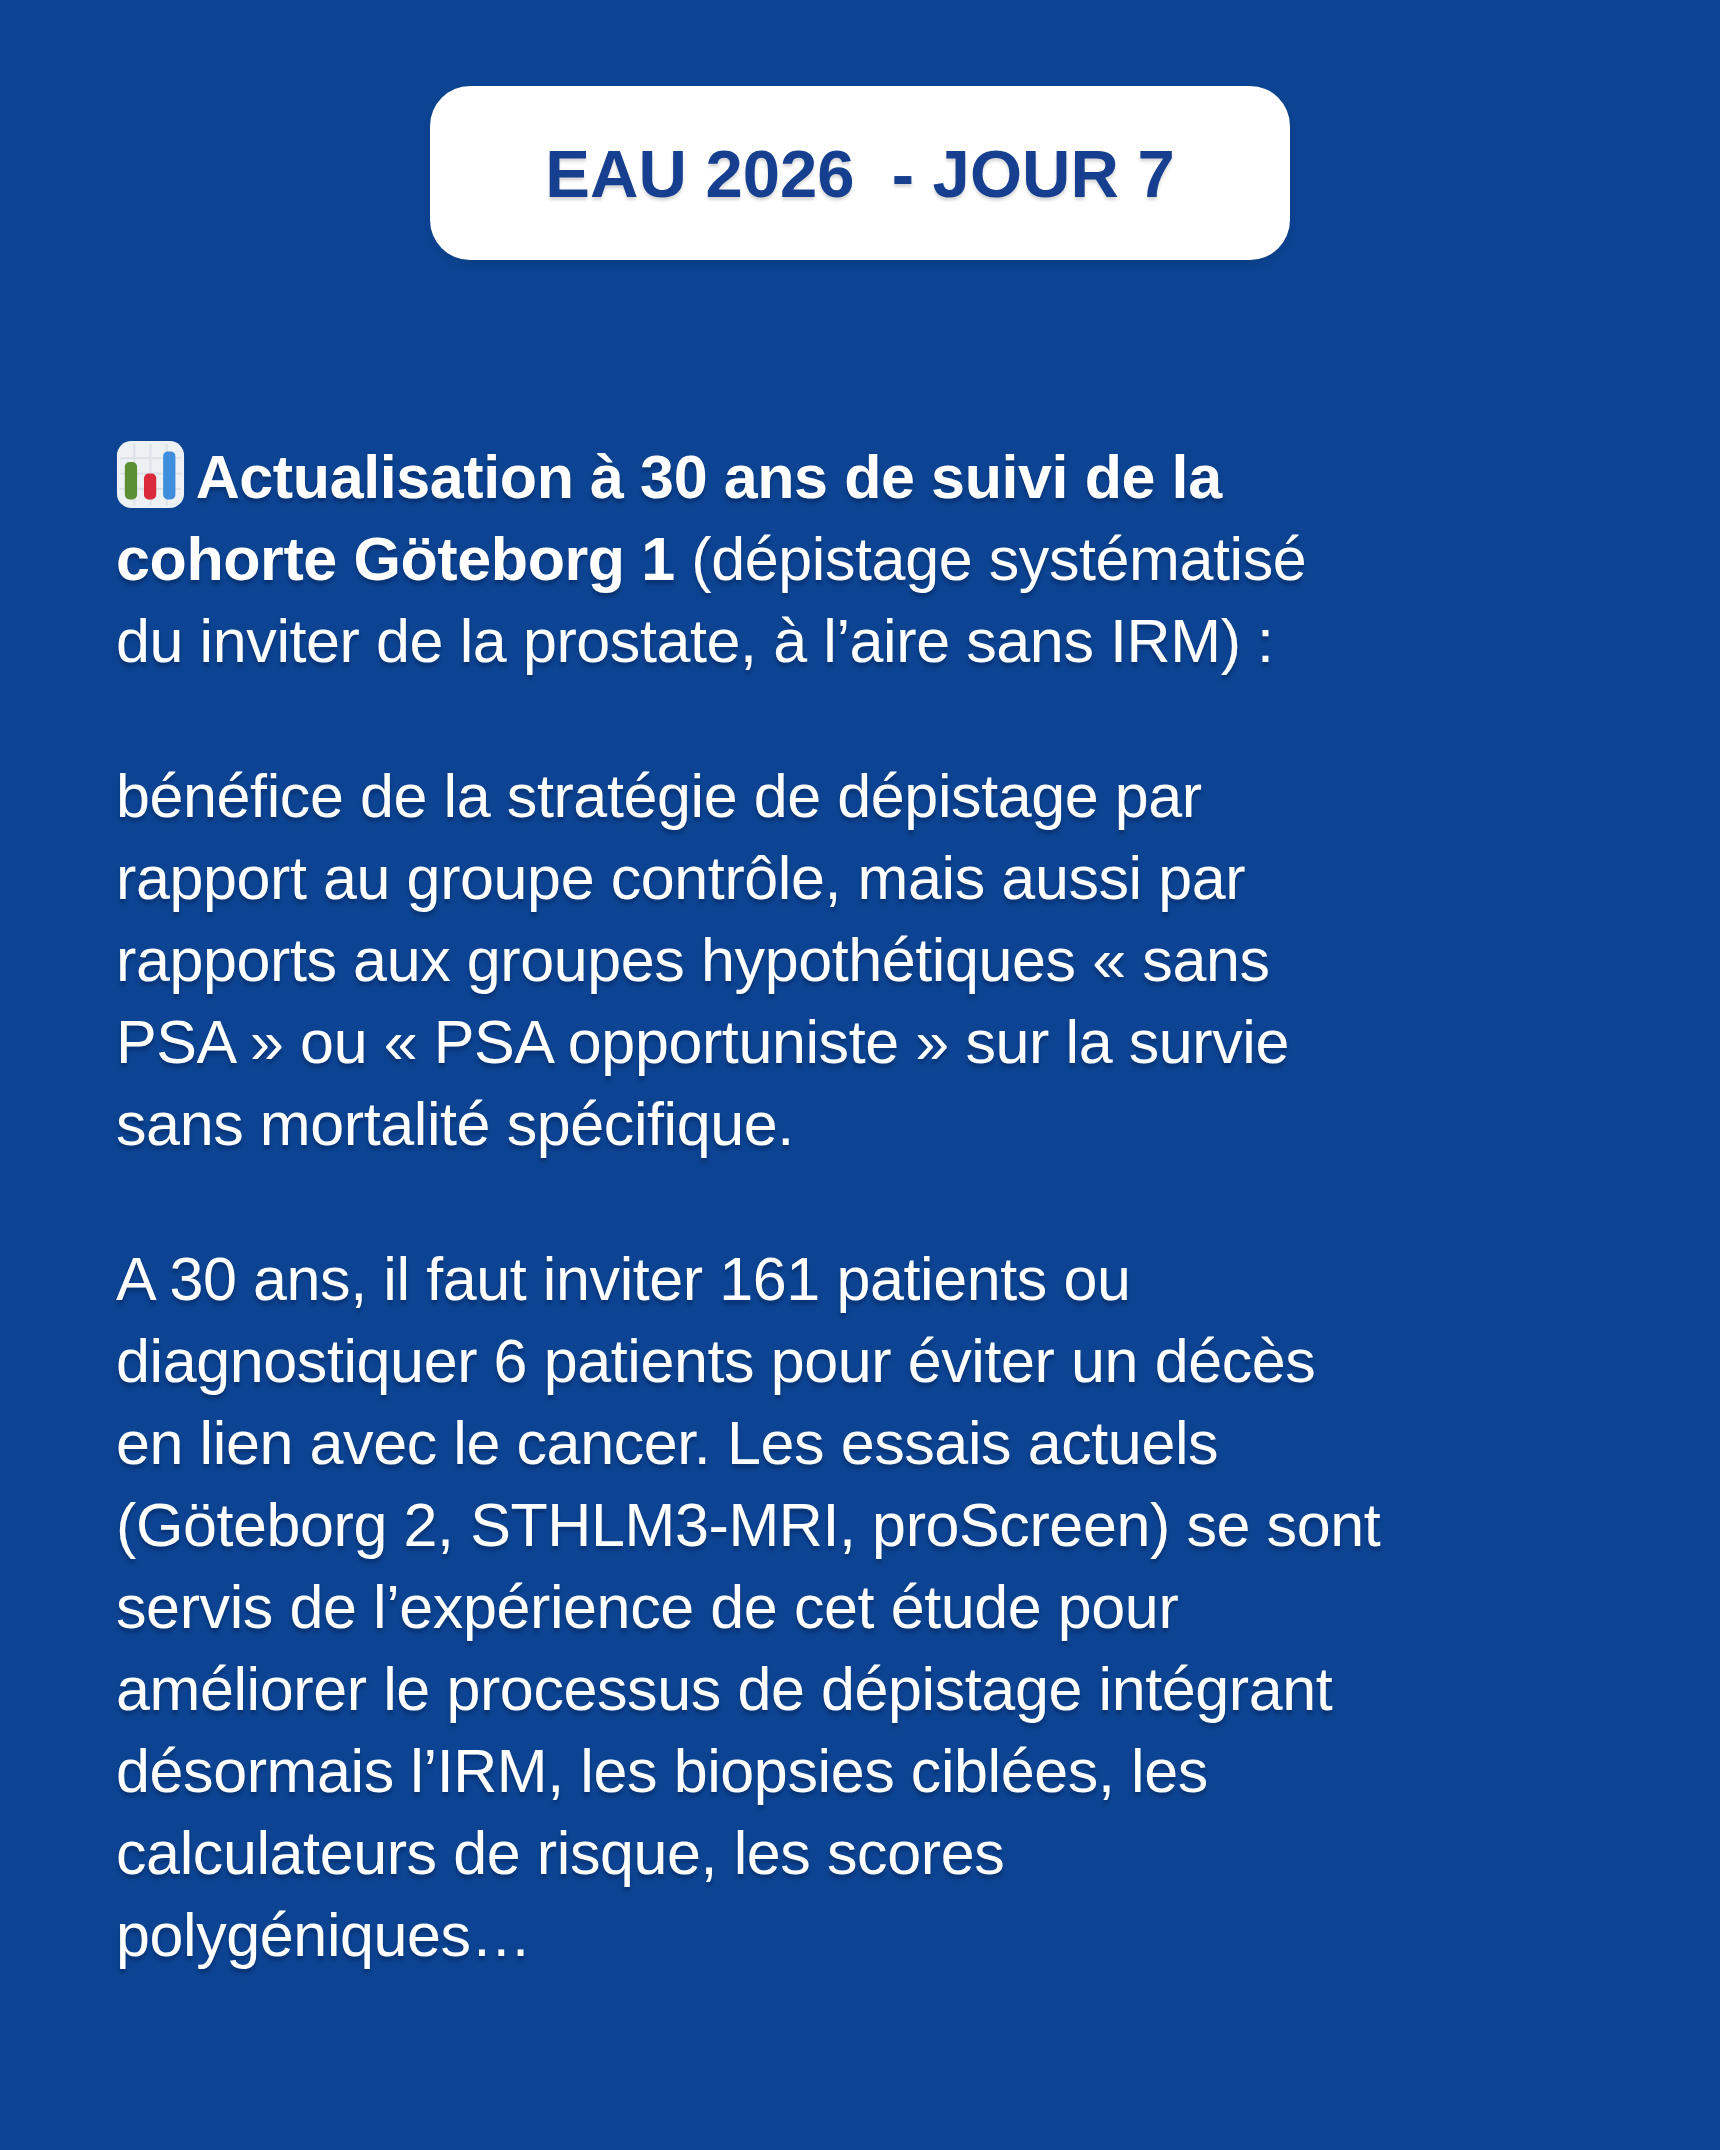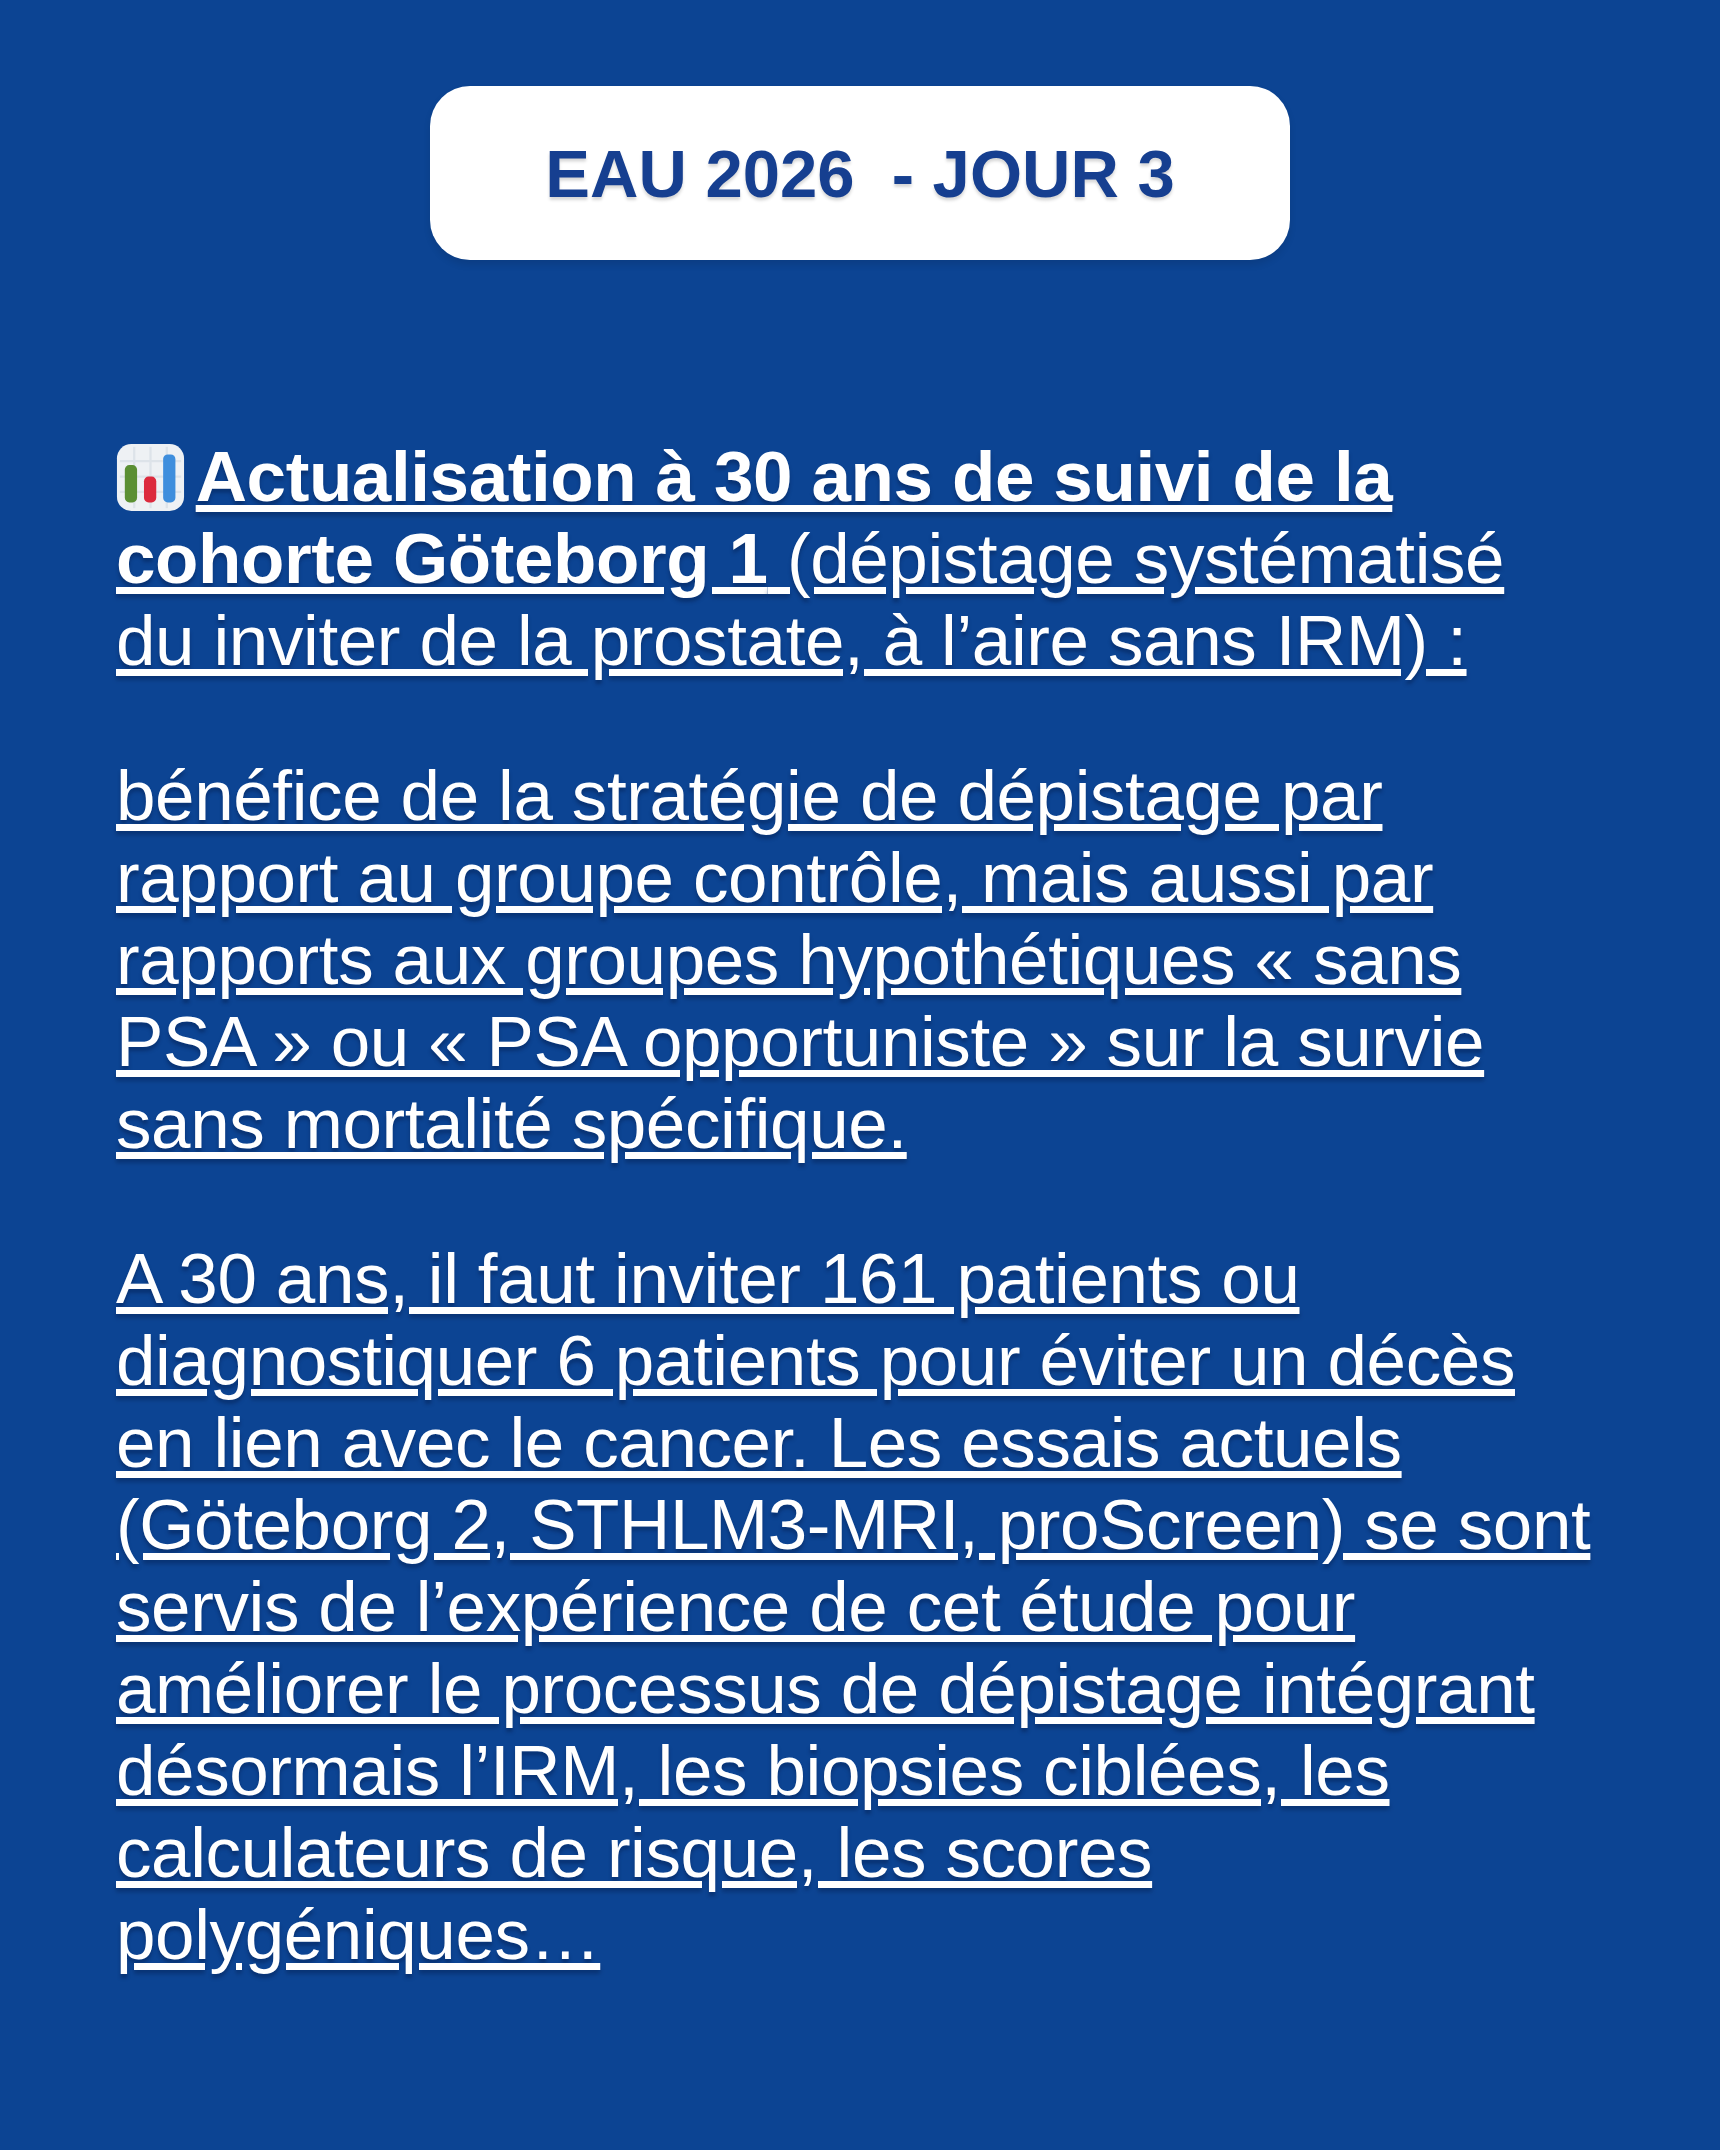--- a/index.html
+++ b/index.html
@@ -35,43 +35,42 @@
   }
   .content {
     position: absolute;
     top: 436px;
     left: 116px;
     right: 115px;
     color: #ffffff;
   }
   .para {
     margin: 0 0 73px 0;
-    font-size: 71px;
+    font-size: 61px;
     line-height: 82px;
     letter-spacing: -0.4px;
     white-space: pre-line;
     text-shadow: 0 3.8px 3.8px rgba(0,18,55,0.35);
-    text-decoration: underline;
   }
   .para .bold { font-weight: 700; }
   .emoji {
     display: inline-block;
     width: 69px;
     height: 69px;
     vertical-align: -10.7px;
     margin-right: 10.7px;
   }
 </style>
 </head>
 <body>
 
 <div>
 
   <div class="badge">
-    <span class="badge-label">EAU 2026  - JOUR 3</span>
+    <span class="badge-label">EAU 2026  - JOUR 7</span>
   </div>
 
   <div class="content">
 
     <p class="para"><svg class="emoji" viewBox="0 0 36 36" xmlns="http://www.w3.org/2000/svg">
           <rect x="0.5" y="0.5" width="35" height="35" rx="7.5" fill="#eef1f4"></rect>
           <g stroke="#dde3e9" stroke-width="1.2">
             <line x1="2" y1="9.5" x2="34" y2="9.5"></line>
             <line x1="2" y1="17.5" x2="34" y2="17.5"></line>
             <line x1="2" y1="25.5" x2="34" y2="25.5"></line>

